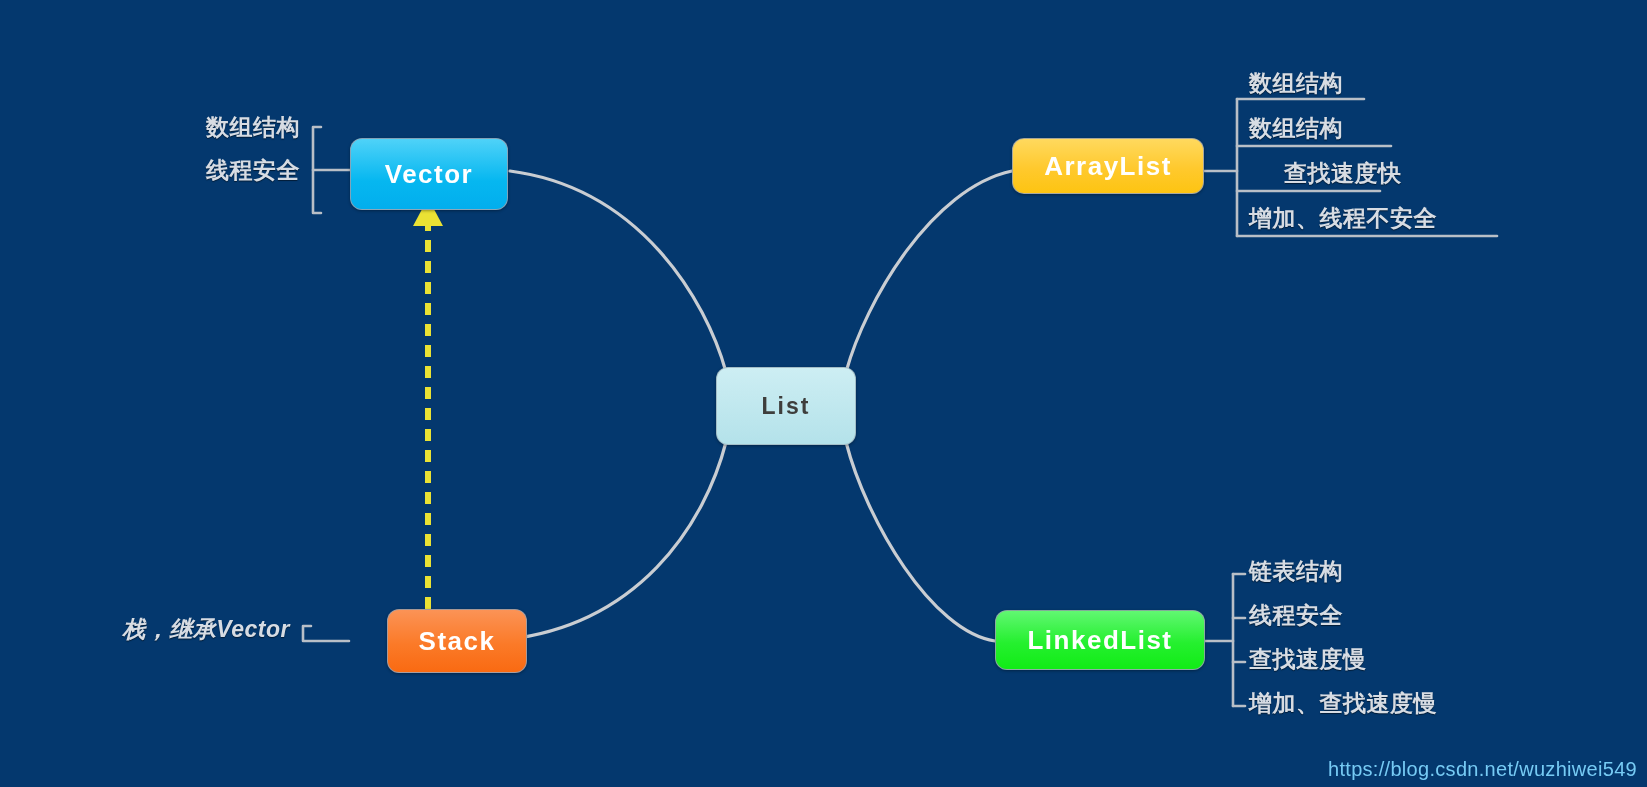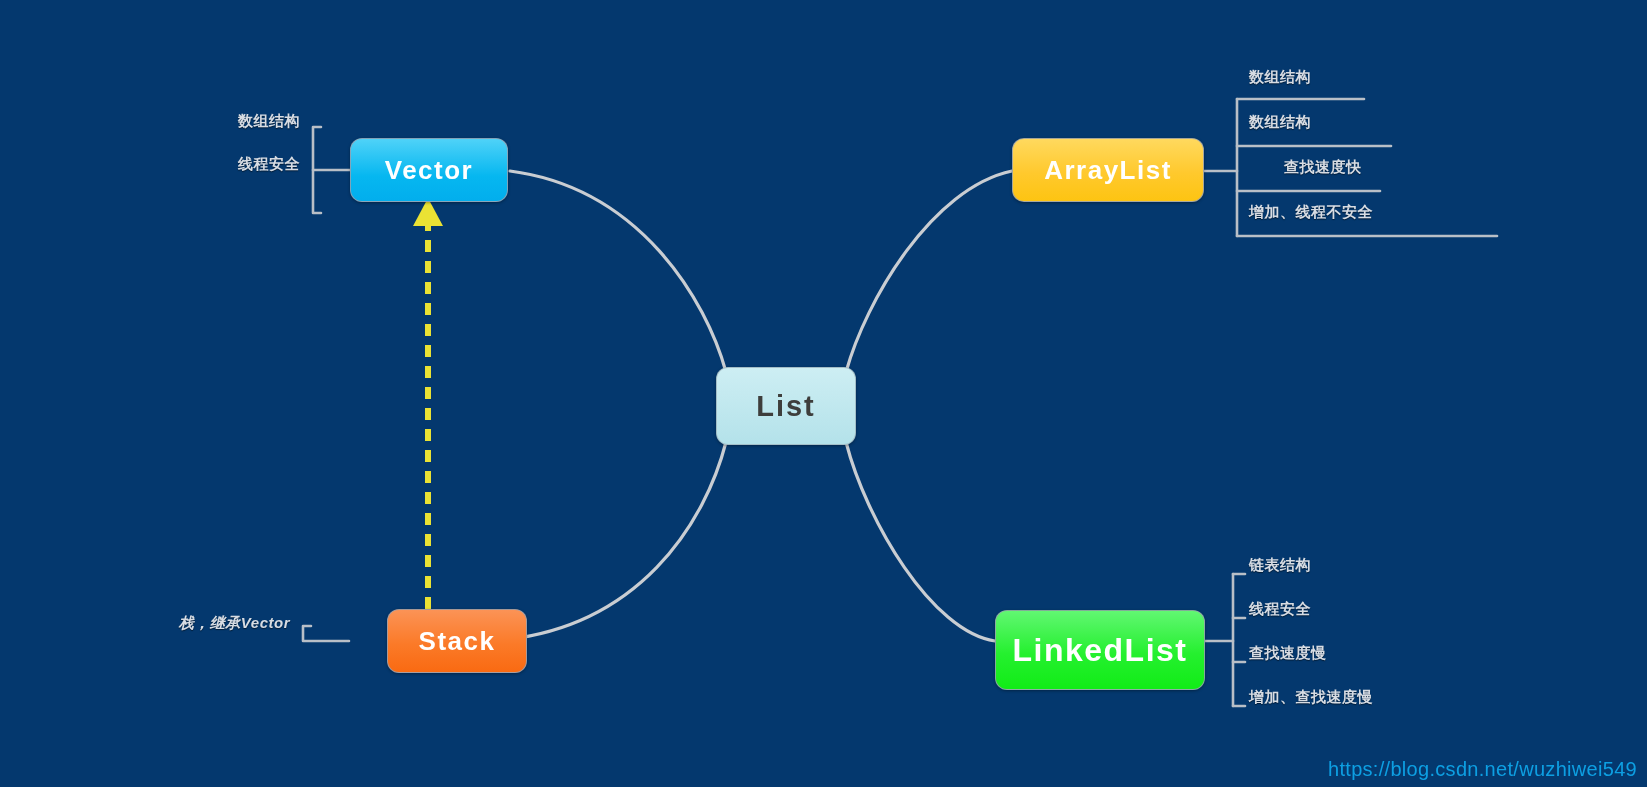--- a/index.html
+++ b/index.html
@@ -18,60 +18,60 @@
     border-radius:12px;
     border:1px solid rgba(150,160,175,0.85);
     font-weight:bold;
     letter-spacing:1.5px;
     white-space:nowrap;
     box-shadow:0 1px 3px rgba(0,0,0,0.35);
   }
   .node-list {
     left:716px; top:367px; width:140px; height:78px;
     background:linear-gradient(180deg,#cdeef3 0%,#b4e2ea 100%);
-    color:#3e3e3c; font-size:29px; letter-spacing:2px;
+    color:#3e3e3c; font-size:23px; letter-spacing:2px;
     border-color:rgba(160,185,195,0.9);
   }
   .node-vector {
-    left:350px; top:138px; width:158px; height:64px;
+    left:350px; top:138px; width:158px; height:72px;
     background:linear-gradient(180deg,#4fd2f8 0%,#06b7f0 60%,#02aeed 100%);
     color:#ffffff; font-size:26px;
   }
   .node-stack {
     left:349px; top:609px; width:140px; height:64px;
     background:linear-gradient(180deg,#fb9356 0%,#fb7a28 55%,#f96a12 100%);
     color:#ffffff; font-size:26px;margin-left:38px;
   }
   .node-arraylist {
-    left:1012px; top:138px; width:192px; height:64px;
+    left:1012px; top:138px; width:192px; height:56px;
     background:linear-gradient(180deg,#ffd95e 0%,#ffc92d 55%,#fdc412 100%);
     color:#ffffff; font-size:26px;
   }
   .node-linkedlist {
-    left:995px; top:610px; width:210px; height:80px;
+    left:995px; top:610px; width:210px; height:60px;
     background:linear-gradient(180deg,#61f772 0%,#25f02f 55%,#11ec16 100%);
-    color:#ffffff; font-size:32px;
+    color:#ffffff; font-size:26px;
   }
 
   .leaf {
     position:absolute;
     color:#d7dce3;
-    font-size:15px;
+    font-size:23px;
     font-weight:bold;
     white-space:nowrap;
     letter-spacing:0.5px;
     text-shadow:0 1px 1px rgba(0,0,0,0.5);
   }
   .leaf-r { text-align:left; }
   .leaf-l { text-align:right; }
 
   .watermark {
     position:absolute;
     right:10px; bottom:6px;
-    color:#0ea5e9;
+    color:#7dd3fc;
     font-size:20px;
     letter-spacing:0.3px;
     opacity:0.95;
   }
 </style>
 </head>
 <body>
 
 <div id="canvas">
 

